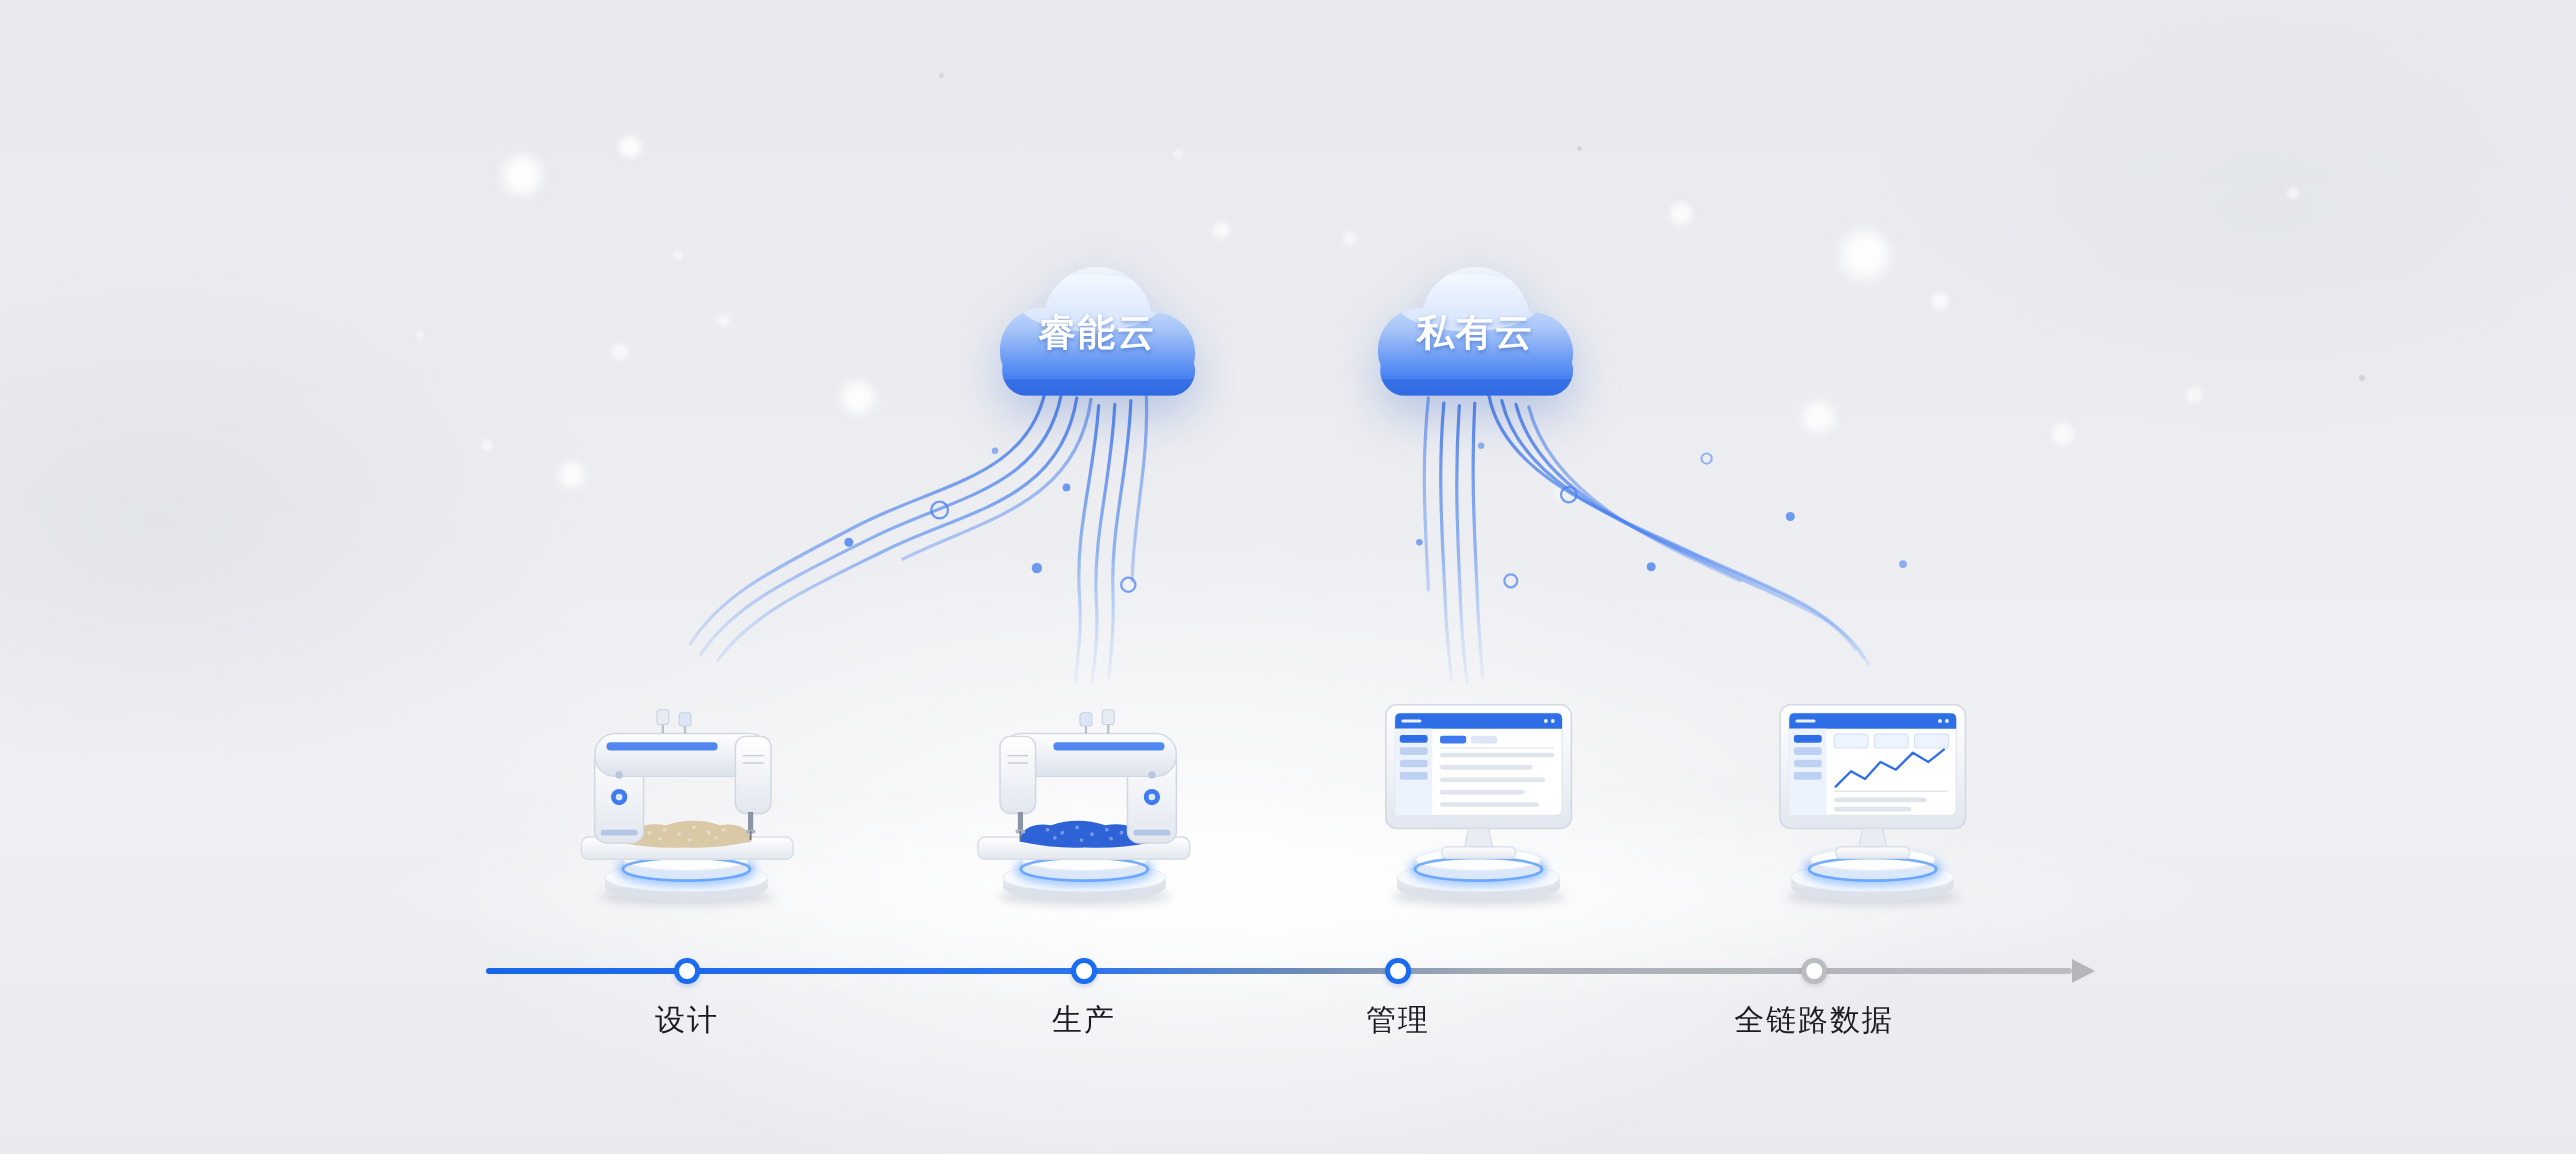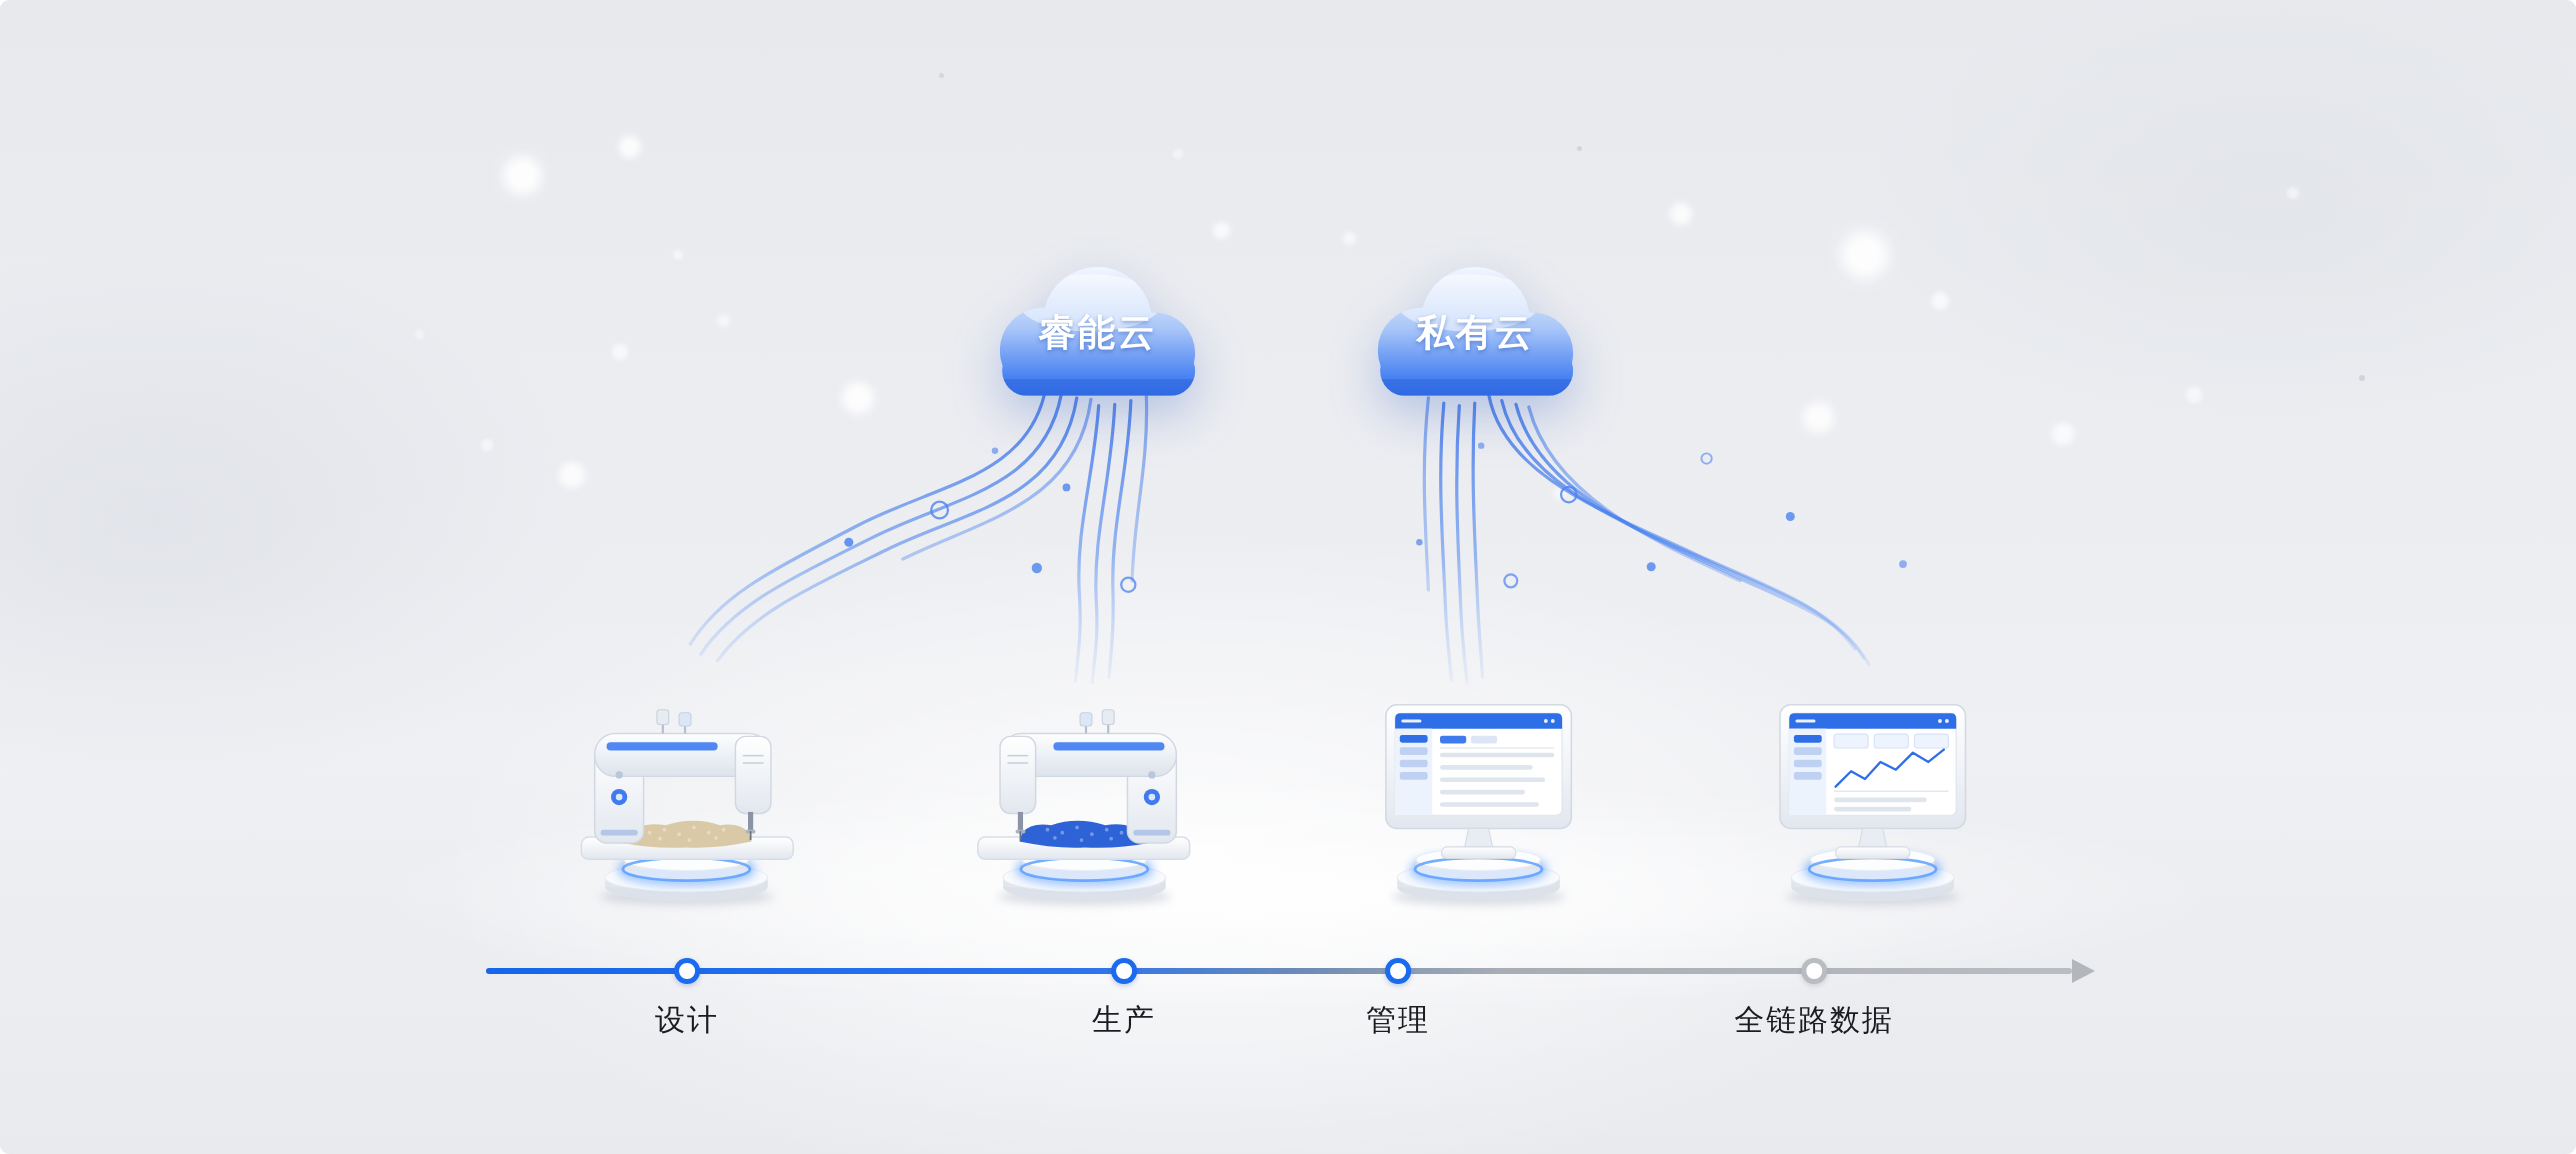--- a/index.html
+++ b/index.html
@@ -4,42 +4,41 @@
 <style>
   html,body{margin:0;padding:0;}
   #canvas{
     position:relative;width:2576px;height:1154px;overflow:hidden;
     font-family:"Liberation Sans","DejaVu Sans",sans-serif;
     background:
       radial-gradient(1159px 515px at 46% 75%, rgba(255,255,255,.85), rgba(255,255,255,0) 65%),
       radial-gradient(580px 322px at 88% 18%, rgba(221,225,231,.5), rgba(221,225,231,0) 70%),
       radial-gradient(644px 386px at 6% 45%, rgba(216,220,227,.55), rgba(216,220,227,0) 70%),
       linear-gradient(180deg,#e7e9ed 0%,#ecedf1 40%,#eff0f3 65%,#e8eaee 100%);
-    border-radius: 9px;
   }
   .floor-glow{position:absolute;left:361px;top:779px;width:1868px;height:232px;
     background:radial-gradient(closest-side,rgba(255,255,255,.9),rgba(255,255,255,0));}
   .bokeh{position:absolute;border-radius:50%;background:#ffffff;}
   .speck{background:#9aa0a8;}
   svg.scene{position:absolute;left:0;top:0;width:2576px;height:1154px;}
   .cloud-shape{filter:drop-shadow(0 16px 20px rgba(80,120,200,.35));}
   .cloud-text{font-size:58px;font-weight:700;fill:#ffffff;text-anchor:middle;
     filter:drop-shadow(0 3px 3px rgba(25,70,170,.45));letter-spacing:3px;}
   
   .tl-line{position:absolute;left:486px;top:968px;width:1586px;height:6.4px;border-radius:3.2px;
     background:linear-gradient(90deg,#1566ea 0%,#2d74ee 38%,#6f8cb4 52%,#a8adb5 64%,#babdc2 100%);}
   .tl-arrow{position:absolute;left:2072px;top:959px;width:0;height:0;
     border-top:12.2px solid transparent;border-bottom:12.2px solid transparent;border-left:23px solid #b3b6bb;}
   .tl-step{position:absolute;top:958px;transform:translateX(-50%);
     display:flex;flex-direction:column;align-items:center;}
   .tl-node{width:15.5px;height:15.5px;border-radius:50%;background:#ffffff;border:5.8px solid #1b6bee;
     box-shadow:0 1.9px 5.2px rgba(40,80,170,.25);}
   .tl-step.inactive .tl-node{border-color:#b9bcc1;box-shadow:0 1.9px 5.2px rgba(90,95,105,.2);}
   .tl-label{margin-top:16.7px;font-size:30px;font-weight:500;color:#1a1c21;letter-spacing:1.9px;white-space:nowrap;text-align:right;}
-  .s1{left:687px}.s2{left:1124px}.s3{left:1398px}.s4{left:1814px}
+  .s1{left:687px}.s2{left:1084px}.s3{left:1398px}.s4{left:1814px}
 </style>
 </head>
 <body>
 
 <div id="canvas">
 
   <div class="floor-glow"></div>
   <div>
       <div class="bokeh" style="left: 503px; top: 156px; width: 39px; height: 39px; opacity: 0.95; filter: blur(5.8px);"></div>
       <div class="bokeh" style="left: 619px; top: 136px; width: 22px; height: 22px; opacity: 0.85; filter: blur(3.3px);"></div>

